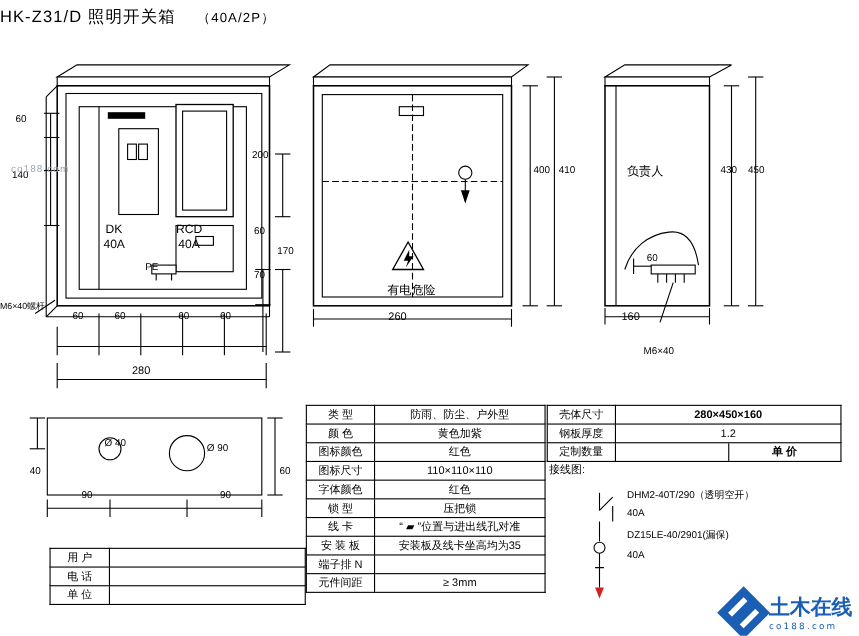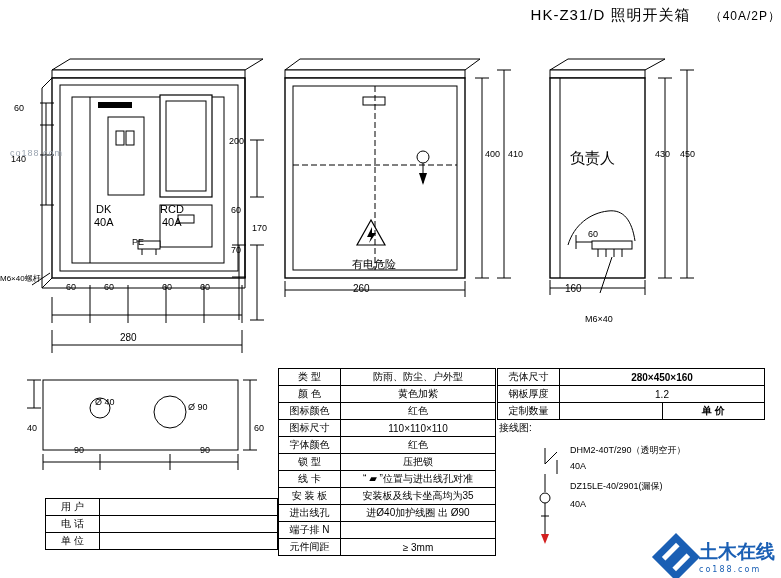--- a/index.html
+++ b/index.html
@@ -6,28 +6,28 @@
   body{
     width:781px;height:578px;
     background:#ffffff;
     font-family:"Liberation Sans","DejaVu Sans",sans-serif;
     color:#000;
     position:relative;
     overflow:hidden;
   }
   .abs{position:absolute;}
   .title{
-    top:6px;left:0;width:781px;text-align:right;
+    top:6px;left:0;width:781px;text-align:left;
     font-size:15px;letter-spacing:1px;
   }
   .title .sub{font-size:12px;margin-left:14px;}
   .lbl{font-size:10px;line-height:1.1;}
   .lbl.s9{font-size:9px;}
   .lbl.s8{font-size:8px;text-align:center;}
-  .lbl.s11{font-size:15px;font-family:Liberation Serif, serif;}
+  .lbl.s11{font-size:11px;font-family:Liberation Serif, serif;}
   table.t{border-collapse:collapse;font-size:10px;}
   table.t td{border:1px solid #000;padding:1px 3px;height:15px;box-sizing:border-box;}
   .ctr{text-align:center;}
   .bold{font-weight:bold;}
   .wm{position:absolute;right:6px;bottom:4px;display:flex;align-items:center;}
   .wm .sq{width:34px;height:34px;background:#1a5fb4;transform:rotate(45deg);position:relative;}
   .wm .sq:after{content:"";position:absolute;left:7px;top:7px;width:20px;height:20px;background:#fff;}
   .wm .sq:before{content:"";position:absolute;left:12px;top:4px;width:10px;height:26px;background:#1a5fb4;z-index:2;}
   .wm .txt{margin-left:6px;font-size:19px;color:#1a5fb4;font-weight:bold;font-family:"DejaVu Sans",sans-serif;}
   .wm .txt small{display:block;font-size:8px;letter-spacing:2px;color:#1a5fb4;font-weight:normal;}
@@ -257,24 +257,20 @@
         </tr>
     <tr>
           <td class="ctr">线 卡</td>
           <td class="ctr">“ ▰ ”位置与进出线孔对准</td>
         </tr>
     <tr>
           <td class="ctr">安 装 板</td>
           <td class="ctr">安装板及线卡坐高均为35</td>
         </tr>
     <tr>
-          <td class="ctr">进出线孔</td>
-          <td class="ctr">进Ø40加护线圈 出 Ø90</td>
-        </tr>
-    <tr>
           <td class="ctr">端子排 N</td>
           <td class="ctr"></td>
         </tr>
     <tr>
           <td class="ctr">元件间距</td>
           <td class="ctr">≥ 3mm</td>
         </tr>
   </tbody>
     </table>
 </div>

